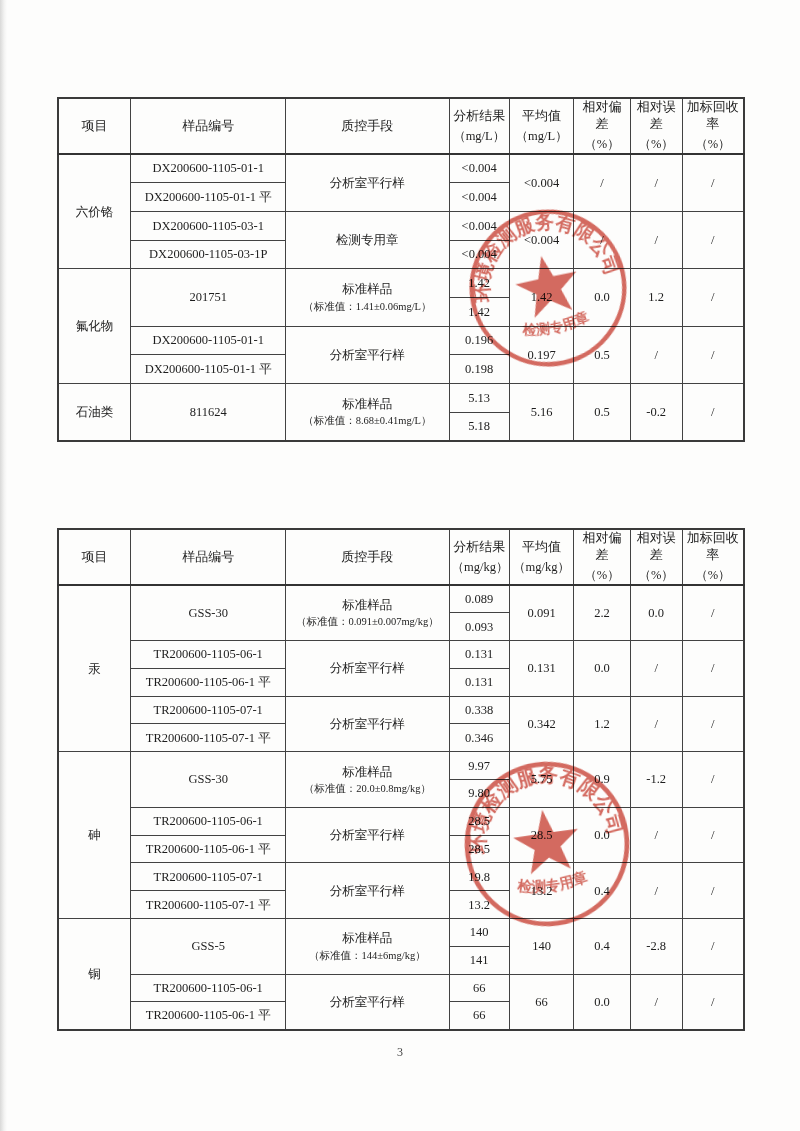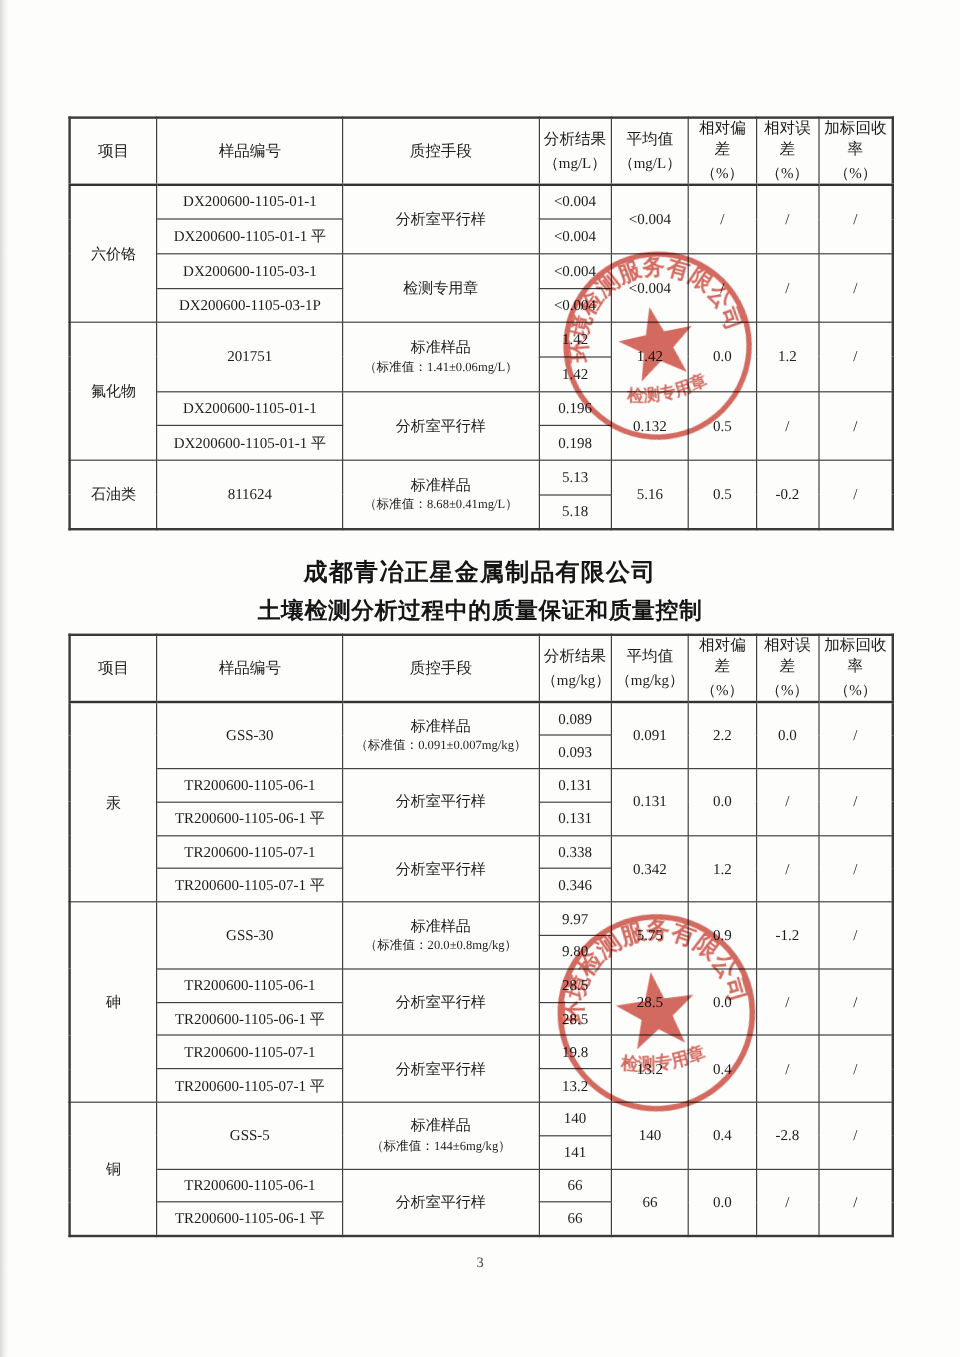--- a/index.html
+++ b/index.html
@@ -129,21 +129,21 @@
           <td rowspan="2">1.2</td>
           <td rowspan="2">/</td>
         </tr>
         <tr>
           <td>1.42</td>
         </tr>
         <tr>
           <td>DX200600-1105-01-1</td>
           <td rowspan="2">分析室平行样</td>
           <td>0.196</td>
-          <td rowspan="2">0.132</td>
+          <td rowspan="2">0.197</td>
           <td rowspan="2">0.5</td>
           <td rowspan="2">/</td>
           <td rowspan="2">/</td>
         </tr>
         <tr>
           <td>DX200600-1105-01-1 平</td>
           <td>0.198</td>
         </tr>
         <tr>
           <td rowspan="2">石油类</td>
@@ -154,23 +154,21 @@
           <td rowspan="2">0.5</td>
           <td rowspan="2">-0.2</td>
           <td rowspan="2">/</td>
         </tr>
         <tr>
           <td>5.18</td>
         </tr>
       </tbody>
     </table>
 
-  <div id="title-company" class="doc-title">成都青冶正星金属制品有限公司</div>
-
-  <div id="title-section" class="doc-title">土壤检测分析过程中的质量保证和质量控制</div>
+
 
   <table id="t2" class="qc">
       <colgroup>
         <col style="width: 10.6%;">
         <col style="width: 22.6%;">
         <col style="width: 23.8%;">
         <col style="width: 8.8%;">
         <col style="width: 9.4%;">
         <col style="width: 8.2%;">
         <col style="width: 7.6%;">

